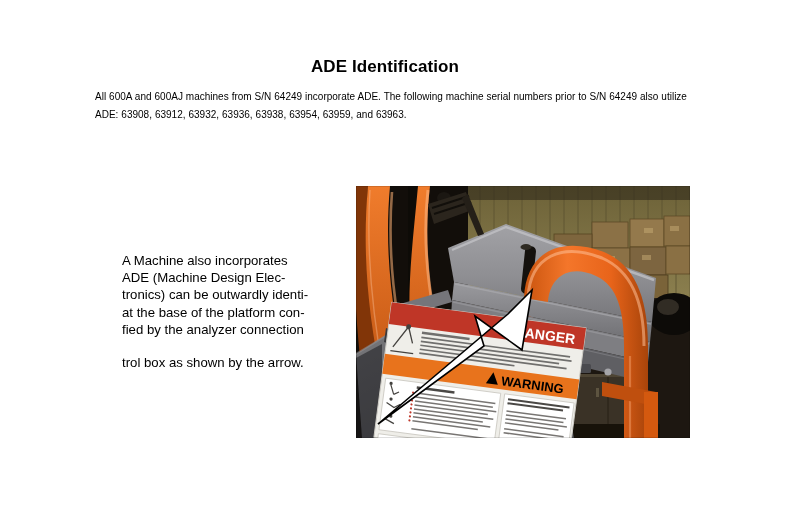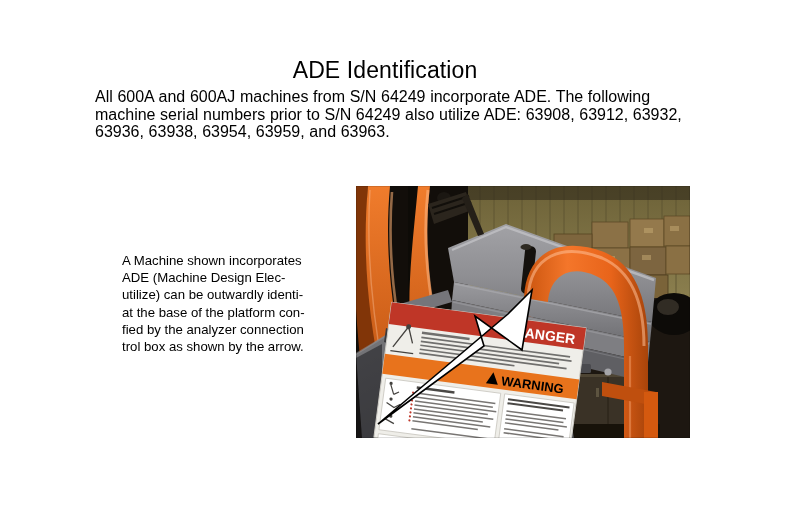--- a/index.html
+++ b/index.html
@@ -16,47 +16,47 @@
     color: #000000;
   }
 
   
   .page-title {
     position: absolute;
     left: 0;
     top: 57px;
     width: 770px;
     text-align: center;
-    font-size: 23px;
-    font-weight: normal;
+    font-size: 17px;
+    font-weight: bold;
     letter-spacing: 0.1px;
   }
 
   .intro-para {
     position: absolute;
     left: 95px;
     top: 88px;
     width: 608px;
-    font-size: 16px;
+    font-size: 10px;
     line-height: 17.5px;
     text-align: left;
     word-spacing: 0.2px;
   }
 
   .caption-block {
     position: absolute;
     left: 122px;
     top: 252px;
     width: 213px;
     font-size: 13.2px;
     line-height: 17.2px;
     text-align: justify;
     text-justify: inter-word;
   }
-  .caption-block .last-line { text-align: left; }
+  .caption-block .last-line { text-align: left; margin-top: 16px; }
 
   
   .photo {
     position: absolute;
     left: 356px;
     top: 186px;
     width: 334px;
     height: 252px;
     overflow: hidden;
     background: #15100c;
@@ -64,23 +64,23 @@
   .photo-svg { display: block; width: 334px; height: 252px; }
 </style>
 </head>
 <body>
 
 <div class="page-title">ADE Identification</div>
 
 <div class="intro-para">All 600A and 600AJ machines from S/N 64249 incorporate ADE. The following machine serial numbers prior to S/N 64249 also utilize ADE: 63908, 63912, 63932, 63936, 63938, 63954, 63959, and 63963.</div>
 
 <div class="caption-block">
-  <div>A Machine shown incorporates</div>
+  <div>A Machine also incorporates</div>
   <div>ADE (Machine Design Elec-</div>
-  <div>utilize) can be outwardly identi-</div>
+  <div>tronics) can be outwardly identi-</div>
   <div>at the base of the platform con-</div>
   <div>fied by the analyzer connection</div>
   <div class="last-line">trol box as shown by the arrow.</div>
 </div>
 
 <div class="photo">
   <svg class="photo-svg" viewBox="0 0 334 252" xmlns="http://www.w3.org/2000/svg">
     <defs>
       <linearGradient id="gWall" x1="0" y1="0" x2="0" y2="1">
         <stop offset="0" stop-color="#6d6238"></stop>

